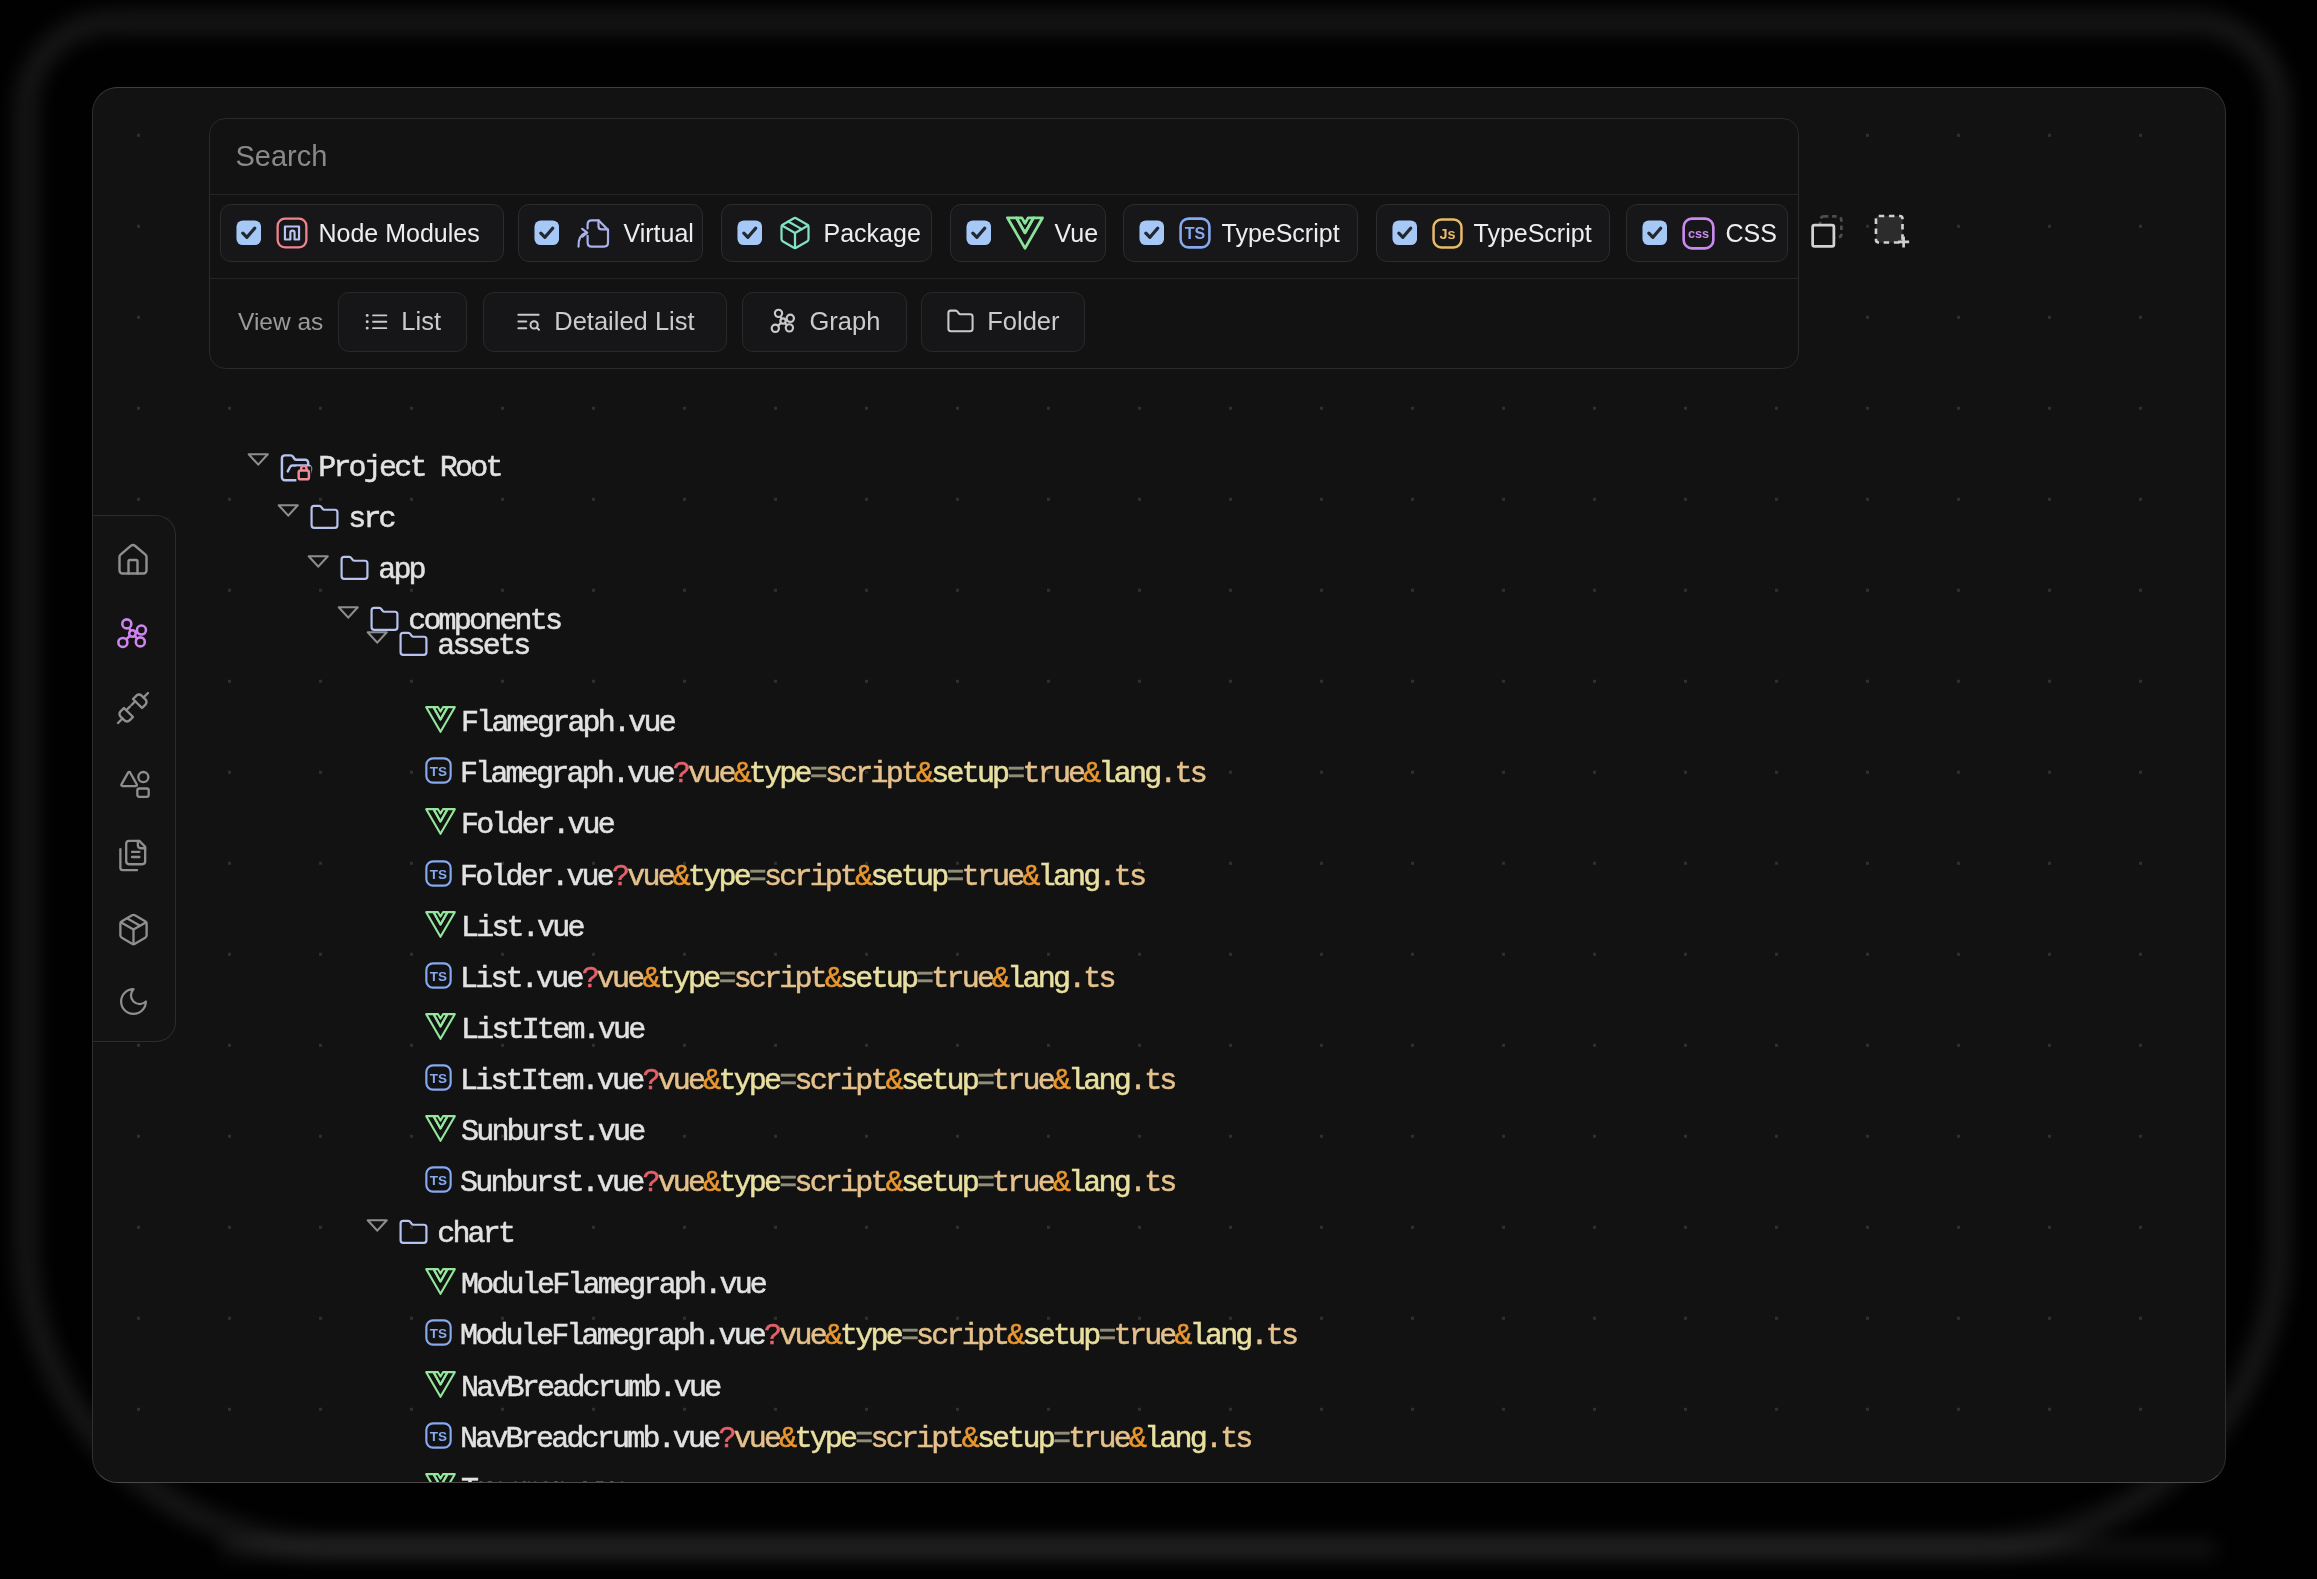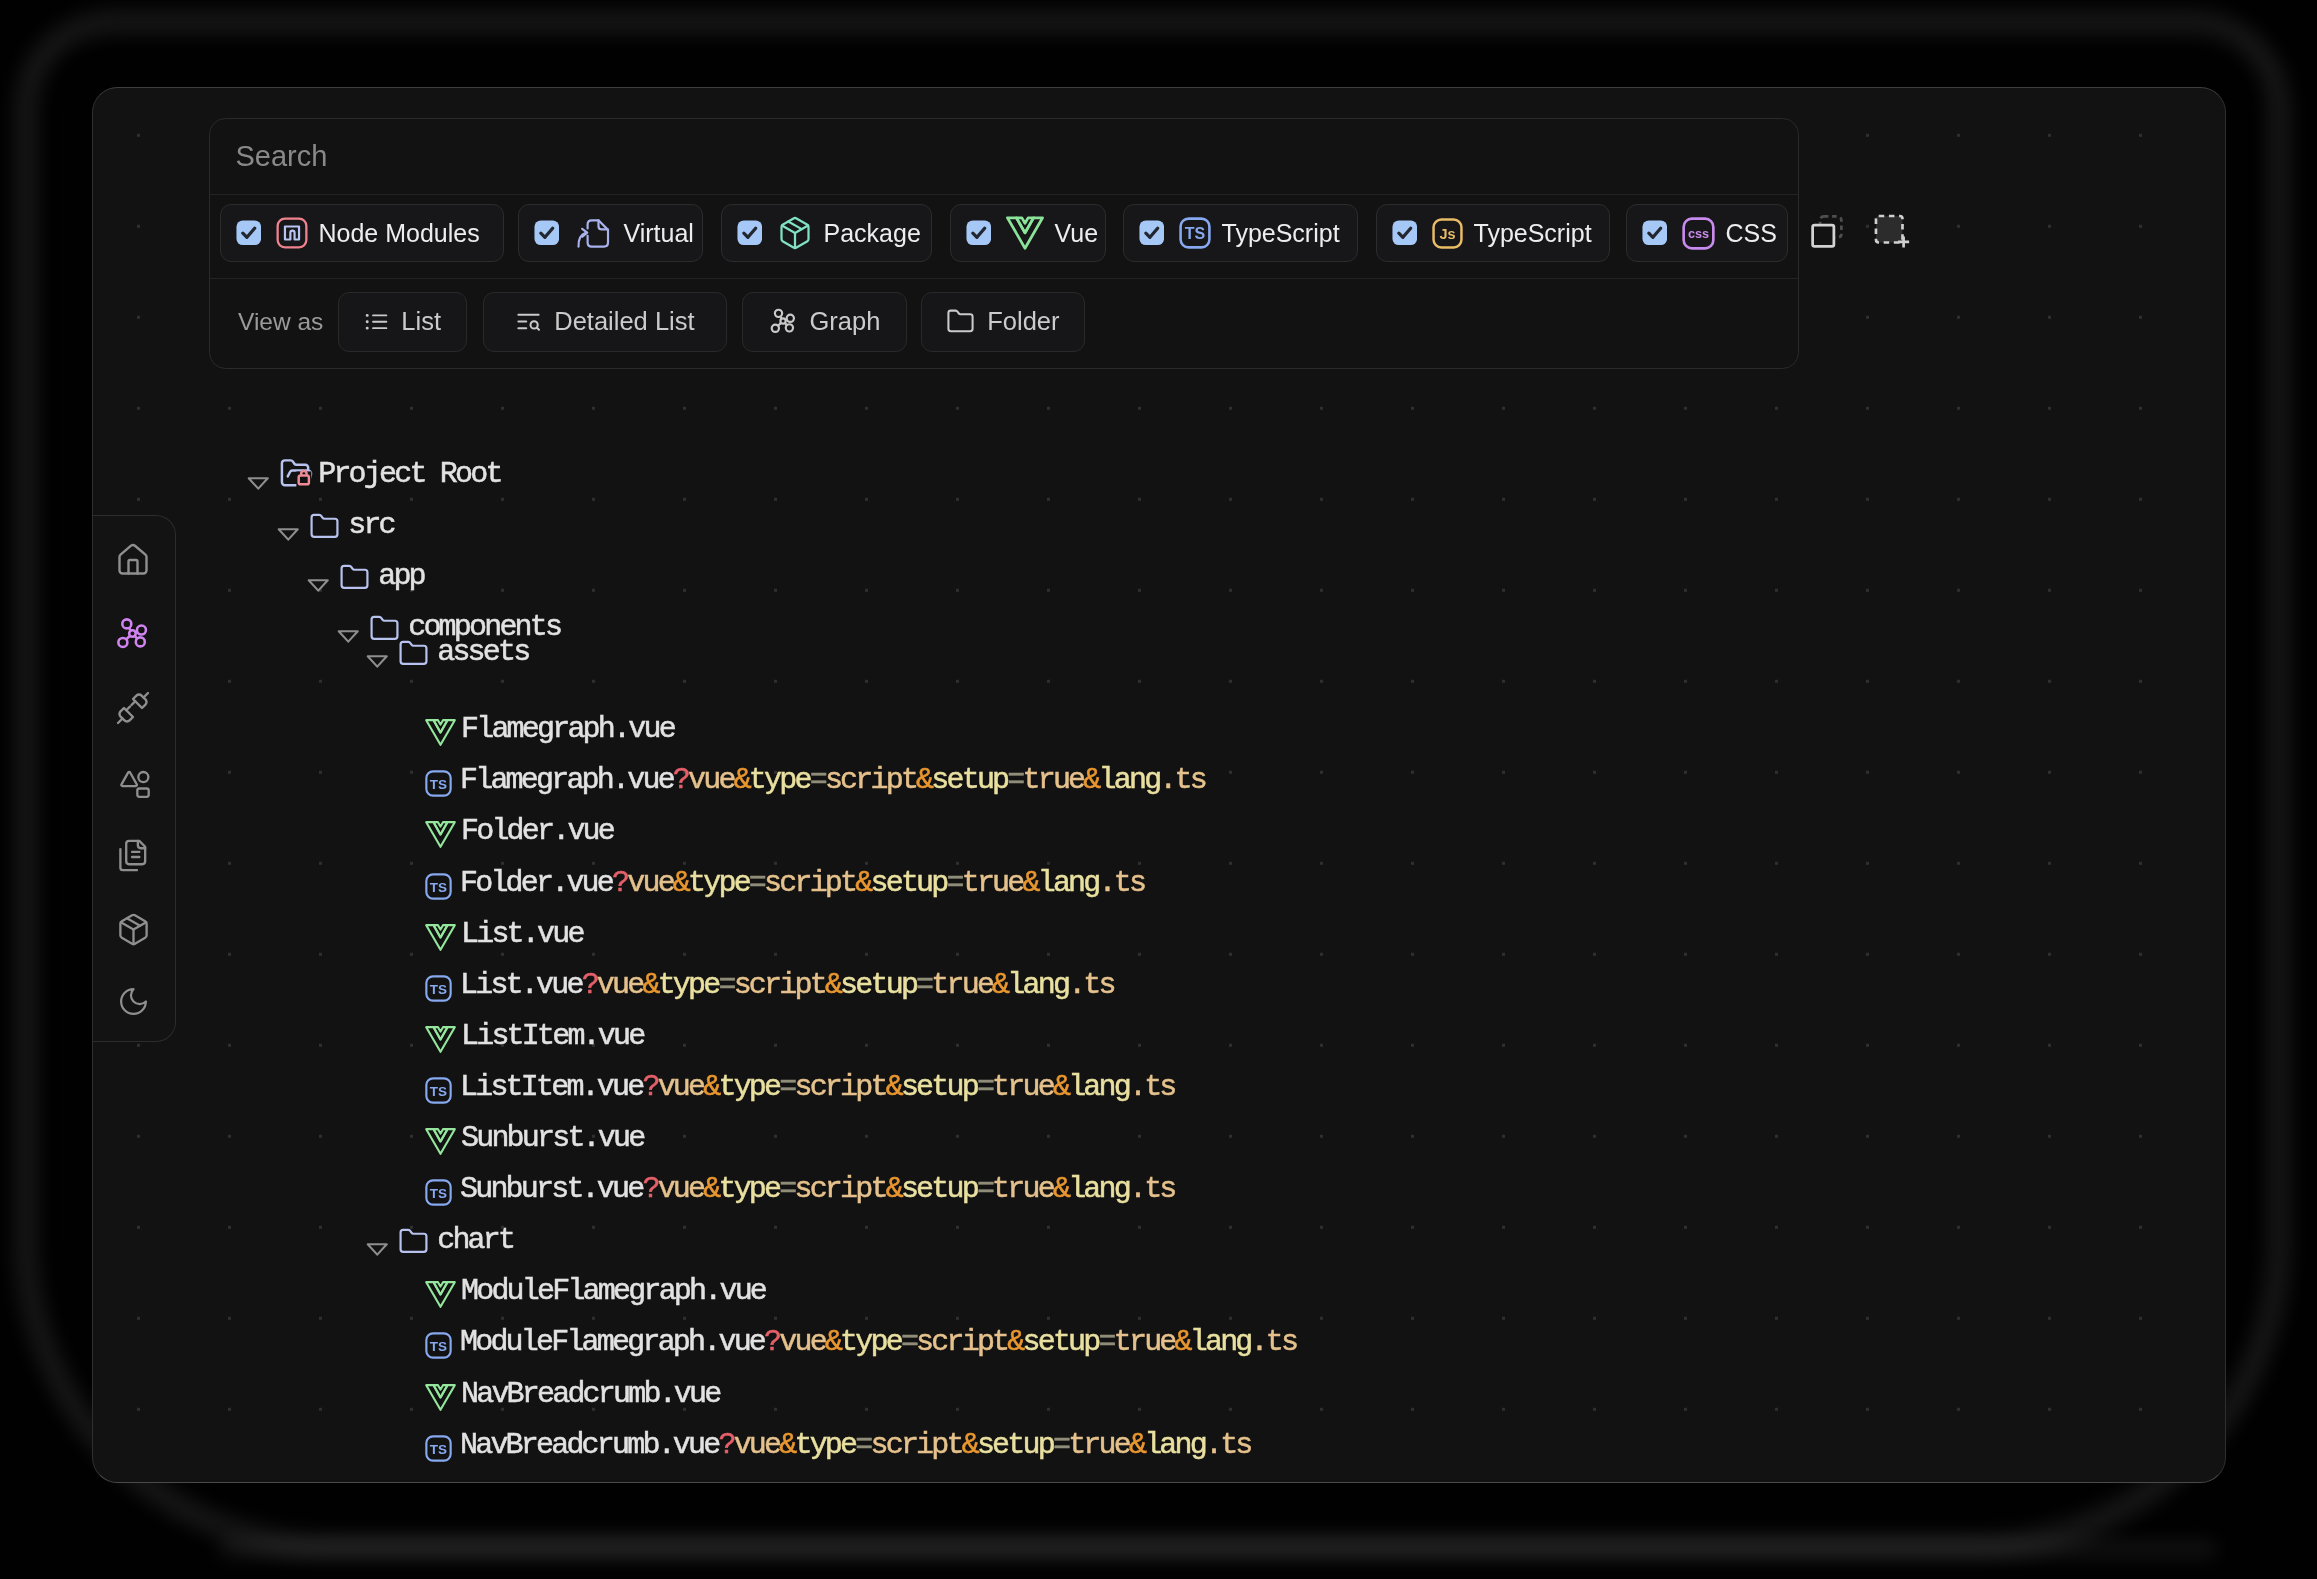--- a/index.html
+++ b/index.html
@@ -27,21 +27,21 @@
   color: #9a9a9a; font-size: 24.5px; }
 .vbtn { position: absolute; top: 12.7px; height: 60px; border: 1.8px solid #292929; border-radius: 11px;
   background: #161619; display: flex; align-items: center; justify-content: center; gap: 11.8px;
   color: #cbcbcb; font-size: 25.5px; white-space: nowrap; }
 .vbi { display: flex; }
 .side { position: absolute; left: -1.8px; top: 427px; width: 85px; height: 527px;
   border: 1.8px solid #2c2c2c; border-left: none; border-radius: 0 20px 20px 0; background: #131314;
   display: flex; flex-direction: column; align-items: center; justify-content: space-between;
   padding: 25.5px 0 23px 0; }
 .sic { display: flex; }
-.row { position: absolute; height: 40px; display: flex; align-items: flex-end; white-space: pre; }
+.row { position: absolute; height: 40px; display: flex; align-items: flex-start; white-space: pre; }
 .ci { width: 33px; margin-left: -1.8px; display: flex; align-items: center; }
 .fi { width: 39px; display: flex; align-items: center; }
 .fsp { width: 28px; }
 .vi { width: 36px; display: flex; align-items: center; }
 .ti { width: 35px; display: flex; align-items: center; }
 .mono { font-family: "Liberation Mono", monospace; font-size: 30px; letter-spacing: -2.8px;
   color: #e2e2e2; -webkit-text-stroke: 0.5px currentColor; }
 .c1 { color: #e5606a; }
 .c2 { color: #e5c18c; }
 .c3 { color: #e8962e; }

